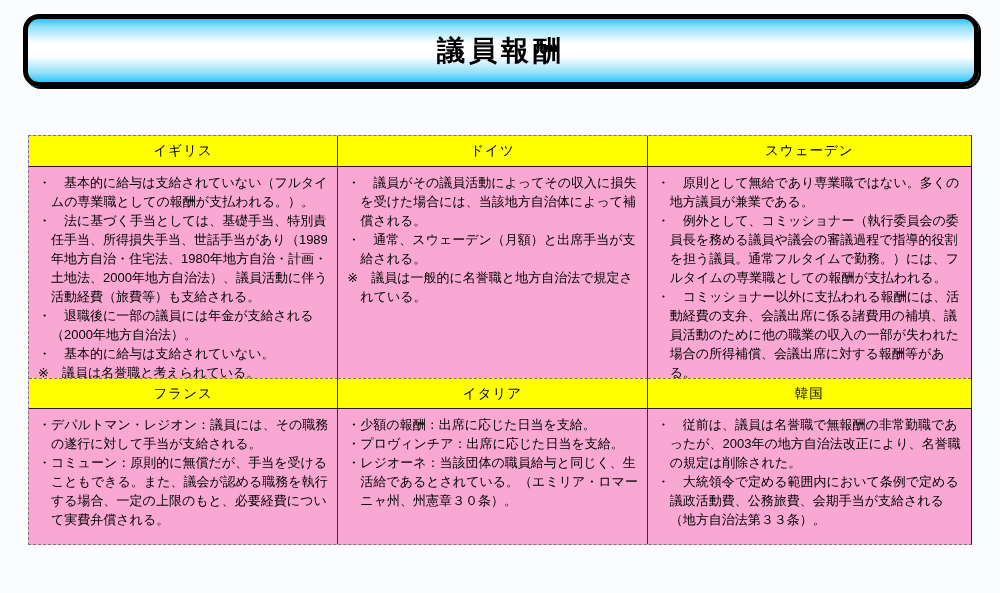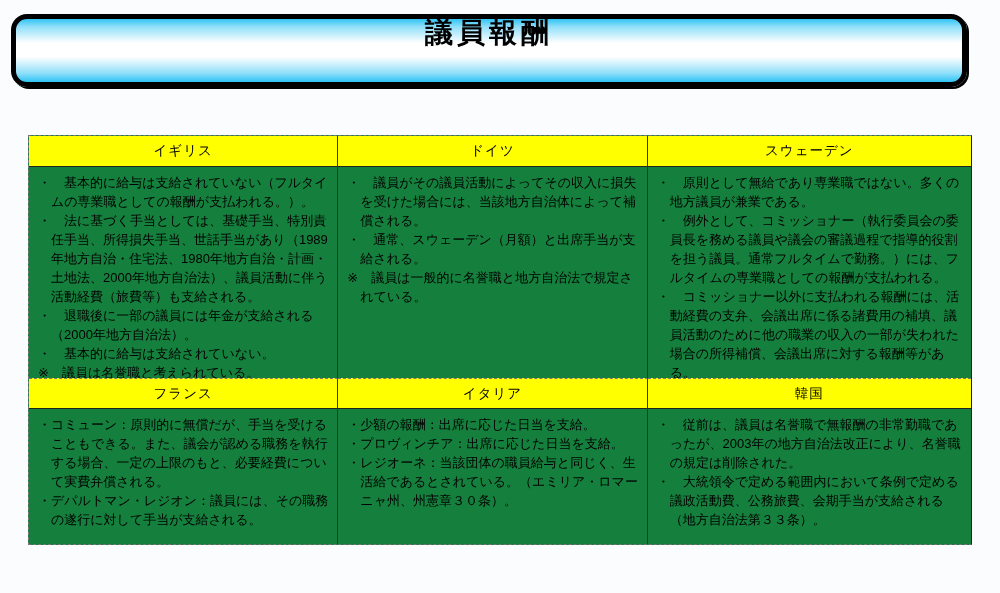--- a/index.html
+++ b/index.html
@@ -3,36 +3,36 @@
 <meta charset="utf-8">
 <style>
   html,body{margin:0;padding:0;}
   body{
     width:1000px;height:593px;overflow:hidden;position:relative;
     background:#fbfcfd;color:#000;
     font-family:"Liberation Sans","DejaVu Sans",sans-serif;
   }
   
   .banner{
-    position:absolute;left:11px;top:14px;width:956px;height:73px;
+    position:absolute;left:23px;top:14px;width:956px;height:73px;
     box-sizing:border-box;border:5px solid #000;border-radius:16px;
     background:linear-gradient(180deg,
       var(--banner-blue,#2fc4f5) 0%, #8fdffa 12%,
       #ffffff 38%, #ffffff 60%,
       #8fdffa 86%, var(--banner-blue,#2fc4f5) 100%);
     box-shadow:2px 2px 0 #000;
-    display:flex;justify-content:center;
+    display:flex;align-items:center;justify-content:center;
   }
   .banner-title{
     font-size:28px;font-weight:bold;letter-spacing:4px;line-height:1;
   }
   
   .ctable{
     position:absolute;left:28px;top:135px;width:944px;height:410px;
-    box-sizing:border-box;background:#15803d;
+    box-sizing:border-box;background:#f9a8d4;
     border:1px dashed #777;border-right:1px solid #222;
     display:grid;
     grid-template-columns:310fr 310fr 324fr;
     grid-template-rows:31px 211px 31px 1fr;
   }
   .cell{box-sizing:border-box;overflow:hidden;}
   .vline{border-right:1px solid #333;}
   .hdr{
     background:var(--header-bg,#ffff00);
     border-bottom:1px solid #222;
@@ -76,22 +76,22 @@
       <div class="item">・　原則として無給であり専業職ではない。多くの地方議員が兼業である。</div>
       <div class="item">・　例外として、コミッショナー（執行委員会の委員長を務める議員や議会の審議過程で指導的役割を担う議員。通常フルタイムで勤務。）には、フルタイムの専業職としての報酬が支払われる。</div>
       <div class="item">・　コミッショナー以外に支払われる報酬には、活動経費の支弁、会議出席に係る諸費用の補填、議員活動のために他の職業の収入の一部が失われた場合の所得補償、会議出席に対する報酬等がある。</div>
     </div>
 
   <div class="cell hdr hdr2 vline">フランス</div>
   <div class="cell hdr hdr2 vline">イタリア</div>
   <div class="cell hdr hdr2">韓国</div>
 
   <div class="cell bd vline">
+      <div class="item">・デパルトマン・レジオン：議員には、その職務の遂行に対して手当が支給される。</div>
       <div class="item">・コミューン：原則的に無償だが、手当を受けることもできる。また、議会が認める職務を執行する場合、一定の上限のもと、必要経費について実費弁償される。</div>
-      <div class="item">・デパルトマン・レジオン：議員には、その職務の遂行に対して手当が支給される。</div>
     </div>
   <div class="cell bd vline">
       <div class="item">・少額の報酬：出席に応じた日当を支給。</div>
       <div class="item">・プロヴィンチア：出席に応じた日当を支給。</div>
       <div class="item">・レジオーネ：当該団体の職員給与と同じく、生活給であるとされている。（エミリア・ロマーニャ州、州憲章３０条）。</div>
     </div>
   <div class="cell bd">
       <div class="item">・　従前は、議員は名誉職で無報酬の非常勤職であったが、2003年の地方自治法改正により、名誉職の規定は削除された。</div>
       <div class="item">・　大統領令で定める範囲内において条例で定める議政活動費、公務旅費、会期手当が支給される（地方自治法第３３条）。</div>
     </div>

